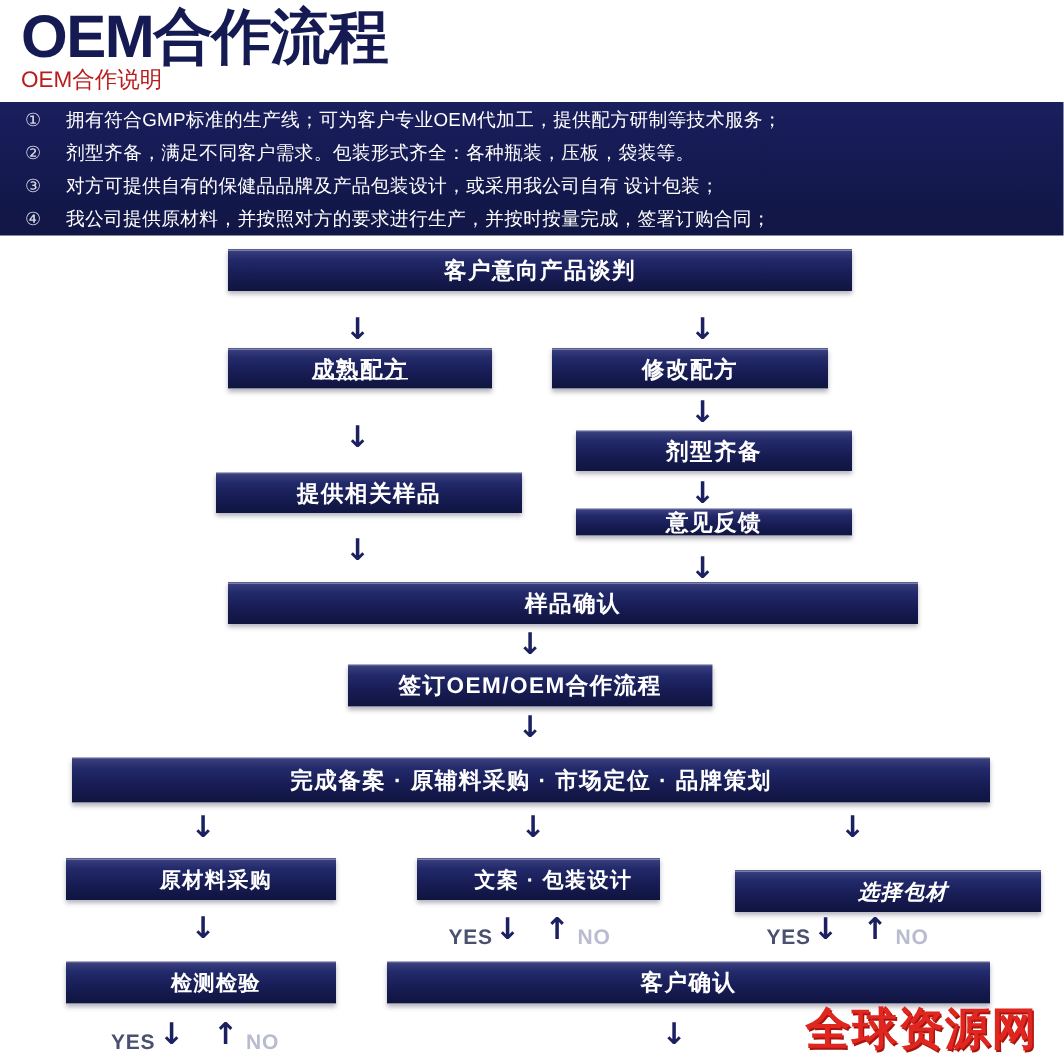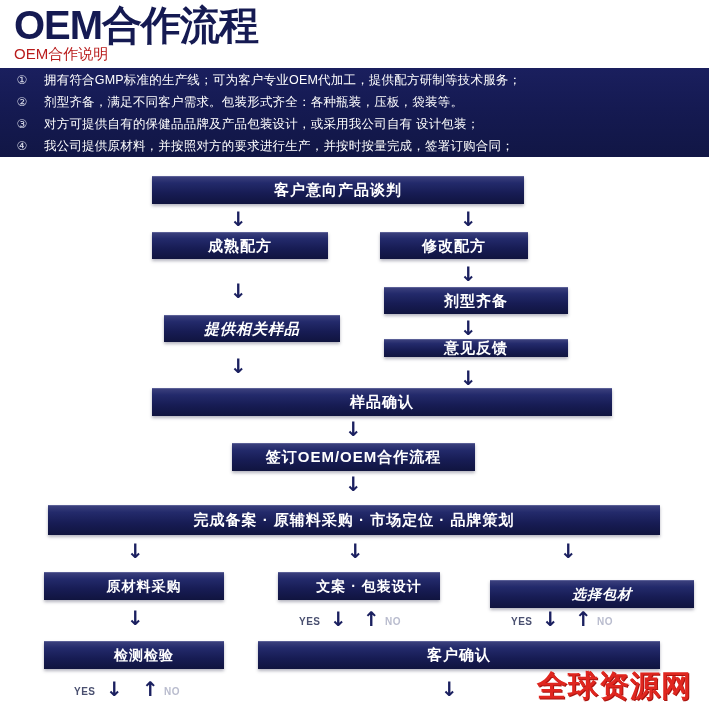--- a/index.html
+++ b/index.html
@@ -66,21 +66,21 @@
     font-size:20px;line-height:1;
     font-family:"DejaVu Sans",sans-serif;
     font-weight:bold;
     user-select:none;
   }
   .arrow.down::before{content:"\2193";}
   .arrow.up::before{content:"\2191";}
 
   .yn-label{
     position:absolute;
-    font-size:10px;font-weight:bold;letter-spacing:0.5px;
+    font-size:14px;font-weight:bold;letter-spacing:0.5px;
     font-family:"Liberation Sans",sans-serif;
   }
   .yn-yes{color:#4a5070;}
   .yn-no{color:#b9bcce;}
 
   
   .watermark{
     position:absolute;right:17px;bottom:2px;
     font-size:30px;font-weight:bold;letter-spacing:1px;
     color:#e0261f;
@@ -109,34 +109,34 @@
     <div class="note-row" style="top:46px;">
       <span class="note-num">③</span>
       <span class="note-text">对方可提供自有的保健品品牌及产品包装设计，或采用我公司自有 设计包装；</span>
     </div>
     <div class="note-row" style="top:68px;">
       <span class="note-num">④</span>
       <span class="note-text">我公司提供原材料，并按照对方的要求进行生产，并按时按量完成，签署订购合同；</span>
     </div>
   </div>
 
-  <div class="fbox" style="left:152px;top:176px;width:372px;height:28px;">客户意向产品谈判</div>
+  <div class="fbox" style="left:152px;top:166px;width:416px;height:28px;">客户意向产品谈判</div>
 
   <div class="arrow down" style="left:230px;top:209px;"></div>
   <div class="arrow down" style="left:460px;top:209px;"></div>
 
-  <div class="fbox" style="left:152px;top:232px;width:176px;height:27px;">成熟配方</div>
-  <div class="fbox" style="left:380px;top:232px;width:148px;height:27px;">修改配方</div>
+  <div class="fbox" style="left:152px;top:232px;width:176px;height:27px;text-decoration:underline;">成熟配方</div>
+  <div class="fbox" style="left:368px;top:232px;width:184px;height:27px;">修改配方</div>
 
   <div class="arrow down" style="left:230px;top:281px;"></div>
   <div class="arrow down" style="left:460px;top:264px;"></div>
 
   <div class="fbox" style="left:384px;top:287px;width:184px;height:27px;">剂型齐备</div>
 
-  <div class="fbox" style="left:164px;top:315px;width:176px;height:27px;font-style:italic;">提供相关样品</div>
+  <div class="fbox" style="left:144px;top:315px;width:204px;height:27px;">提供相关样品</div>
 
   <div class="arrow down" style="left:460px;top:318px;"></div>
 
   <div class="fbox" style="left:384px;top:339px;width:184px;height:18px;">意见反馈</div>
 
   <div class="arrow down" style="left:230px;top:356px;"></div>
   <div class="arrow down" style="left:460px;top:368px;"></div>
 
   <div class="fbox" style="left:152px;top:388px;width:460px;height:28px;">样品确认</div>
 

